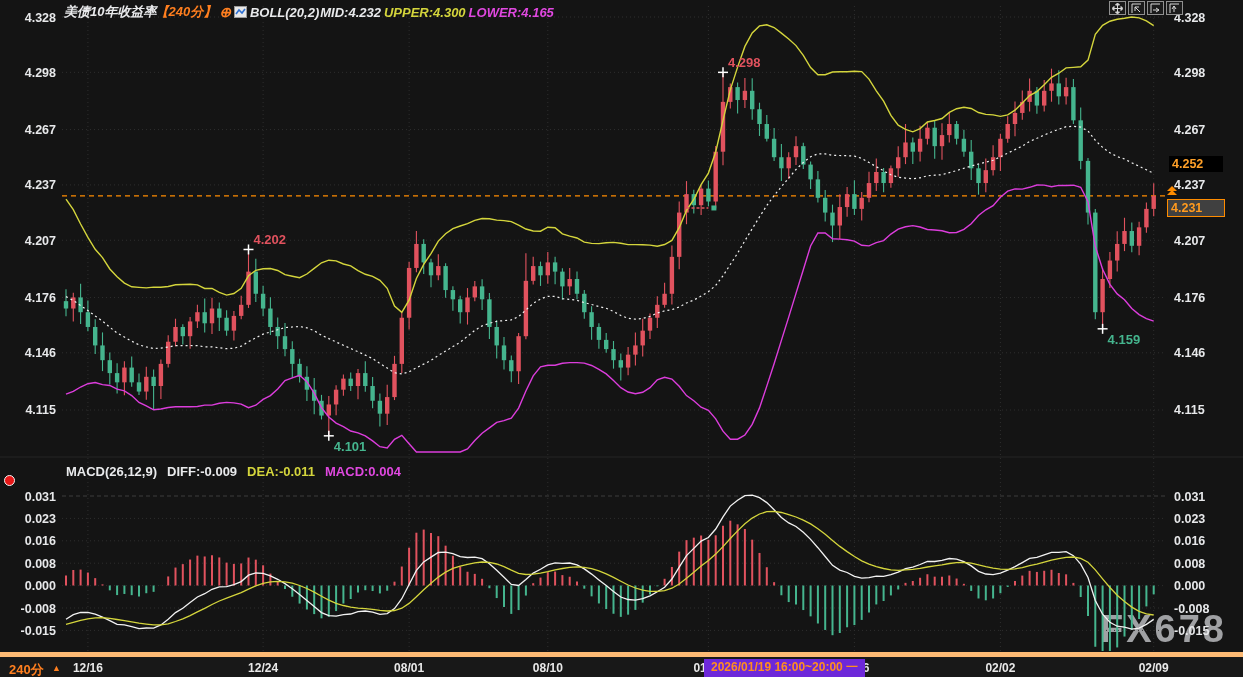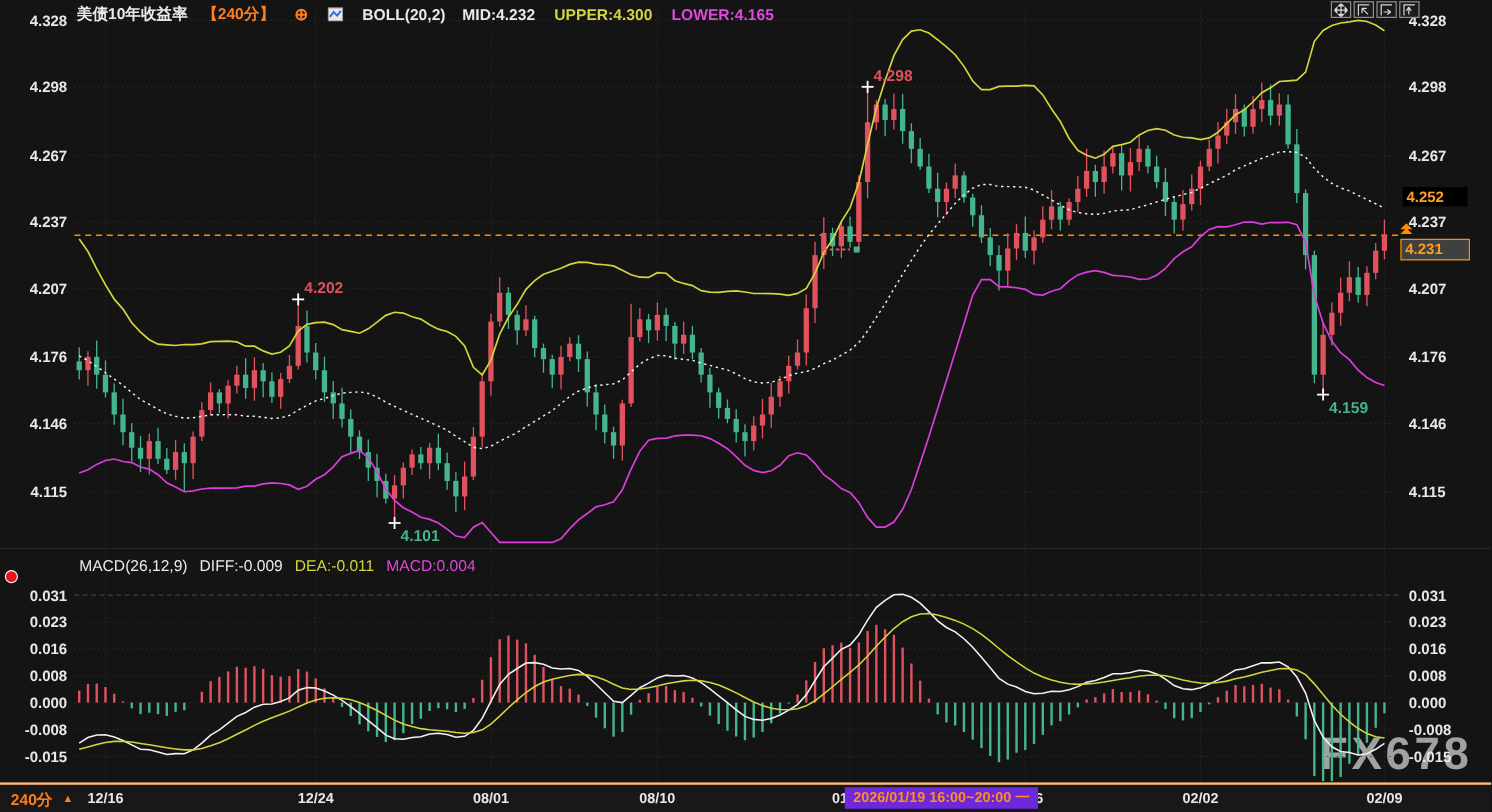--- a/index.html
+++ b/index.html
@@ -4,43 +4,43 @@
 <style>
   html,body{margin:0;padding:0;background:#131313;}
   .root{position:relative;width:1243px;height:677px;background:#141414;overflow:hidden;
         font-family:"Liberation Sans",sans-serif;}
   .watermark{position:absolute;right:16px;bottom:26px;font-size:38px;font-weight:bold;
              color:#b4b5b8;opacity:.88;letter-spacing:3px;z-index:1;}
   #chart-svg{position:absolute;left:0;top:0;z-index:2;}
   .ax{font:bold 12.5px "Liberation Sans",sans-serif;fill:#e7e8ea;}
   .mk{font:bold 13px "Liberation Sans",sans-serif;}
   .hdr{position:absolute;left:64px;top:3px;z-index:3;font-size:13px;font-weight:bold;
-       color:#e9eaec;white-space:nowrap;display:flex;align-items:center;gap:16px;}
+       color:#e9eaec;white-space:nowrap;display:flex;align-items:center;gap:3px;font-style:italic;}
   .hdr .per{color:#ff7f1f;}
   .hdr .addbtn{color:#ff7f1f;font-size:14px;line-height:13px;cursor:pointer;}
   .hdr .yel{color:#d4d53c;} .hdr .mag{color:#e048e0;}
   .chicon{display:inline-flex;}
   .toolbar{position:absolute;left:1109px;top:1px;z-index:3;display:flex;gap:2px;}
   .tbico{width:17px;height:14px;border:1px solid #909090;background:#1b1b1b;
          display:inline-flex;align-items:center;justify-content:center;box-sizing:border-box;cursor:pointer;}
-  .macdhdr{position:absolute;left:66px;top:464px;z-index:3;font-size:13px;font-weight:normal;
+  .macdhdr{position:absolute;left:66px;top:464px;z-index:3;font-size:13px;font-weight:bold;
            color:#e9eaec;white-space:nowrap;display:flex;gap:10px;}
   .macdhdr .y{color:#d4d53c;} .macdhdr .m{color:#e048e0;}
   .recdot{position:absolute;left:4px;top:475px;width:11px;height:11px;border-radius:50%;
           background:#e81717;border:1px solid #f5f5f5;box-sizing:border-box;z-index:3;cursor:pointer;}
   .alertlbl{position:absolute;left:1169px;width:48px;z-index:3;background:#000000;color:#ffa028;
             font:bold 12.5px "Liberation Sans",sans-serif;padding:1px 3px;}
   .lastbox{position:absolute;left:1167px;width:50px;z-index:4;background:#404040;color:#ff9a1e;
            border:1px solid #ff8c00;font:bold 12.5px "Liberation Sans",sans-serif;
            padding:1px 3px;text-align:left;}
   .arrow2{position:absolute;left:1167px;z-index:3;}
   .arrow2 i{display:block;width:0;height:0;border-left:5px solid transparent;
             border-right:5px solid transparent;border-bottom:5px solid #ff8c00;margin-bottom:-1px;}
   .bottombar{position:absolute;left:0;top:652px;width:1243px;height:25px;background:#181818;
-             border-top:2px solid #fdba74;z-index:3;box-sizing:border-box;}
+             border-top:5px solid #fdba74;z-index:3;box-sizing:border-box;}
   .pbadge{position:absolute;left:9px;top:4px;color:#ff7f1f;font-weight:bold;font-size:13px;cursor:pointer;}
   .ptri{position:absolute;left:52px;top:6px;color:#ff7f1f;font-size:9px;cursor:pointer;}
   .xtick{position:absolute;top:4px;width:60px;text-align:center;
          font:bold 12px "Liberation Sans",sans-serif;color:#e8e8e8;}
   .xtooltip{position:absolute;left:704px;top:2px;height:18px;line-height:18px;background:#6d28d9;
             color:#ff8f1f;font:bold 12px "Liberation Sans",sans-serif;padding:0 7px;white-space:nowrap;}
 </style>
 </head>
 <body>
 

